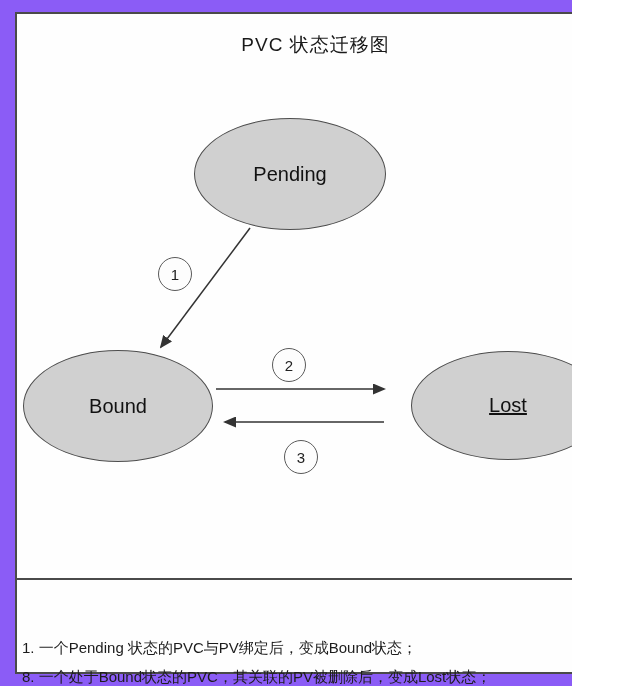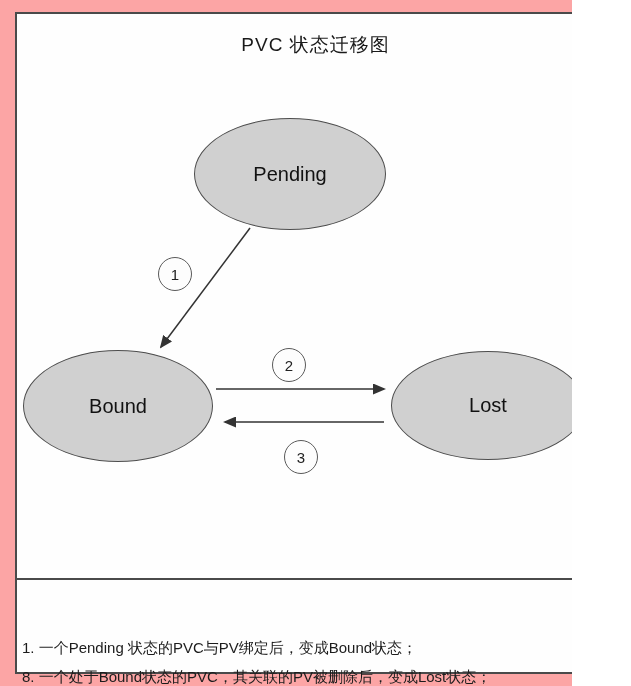--- a/index.html
+++ b/index.html
@@ -5,21 +5,21 @@
   html, body {
     margin: 0;
     padding: 0;
     background: #ffffff;
     font-family: "Liberation Sans", sans-serif;
   }
   .canvas {
     position: relative;
     width: 572px;
     height: 686px;
-    background: #fca5a5;
+    background: #8b5cf6;
     overflow: hidden;
   }
   .frame {
     position: absolute;
     left: 15px;
     top: 12px;
     width: 601px;
     height: 658px;
     border: 2px solid #4a4a4a;
     background: #fefefe;
@@ -49,21 +49,21 @@
     background: #d0d0d0;
     display: flex;
     align-items: center;
     justify-content: center;
     font-size: 20px;
     color: #111111;
     box-sizing: border-box;
   }
   .node-pending { left: 194px; top: 118px; width: 192px; height: 112px; }
   .node-bound   { left: 23px;  top: 350px; width: 190px; height: 112px; }
-  .node-lost    { left: 391px; top: 351px; width: 194px; height: 109px; }
+  .node-lost    { left: 411px; top: 351px; width: 194px; height: 109px; text-decoration: underline; }
   .step-circle {
     position: absolute;
     width: 34px;
     height: 34px;
     border: 1.5px solid #5a5a5a;
     border-radius: 50%;
     background: #fdfdfd;
     display: flex;
     align-items: center;
     justify-content: center;

